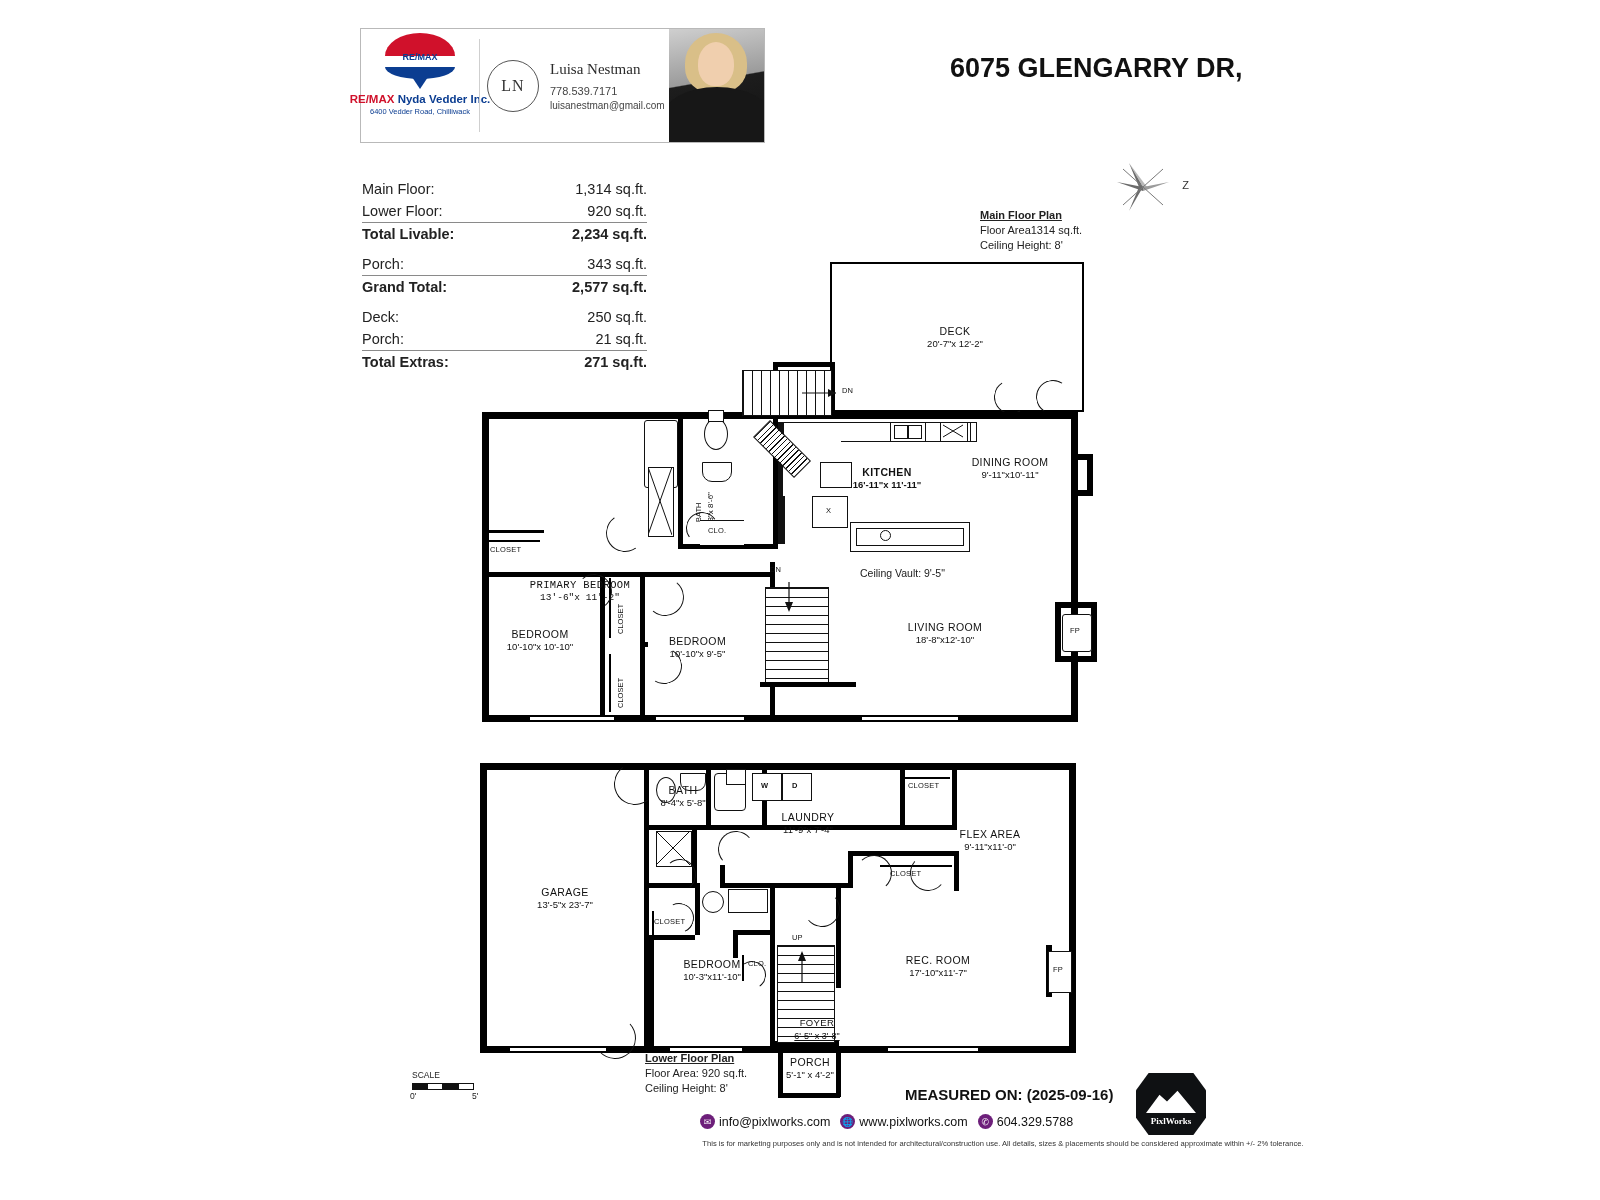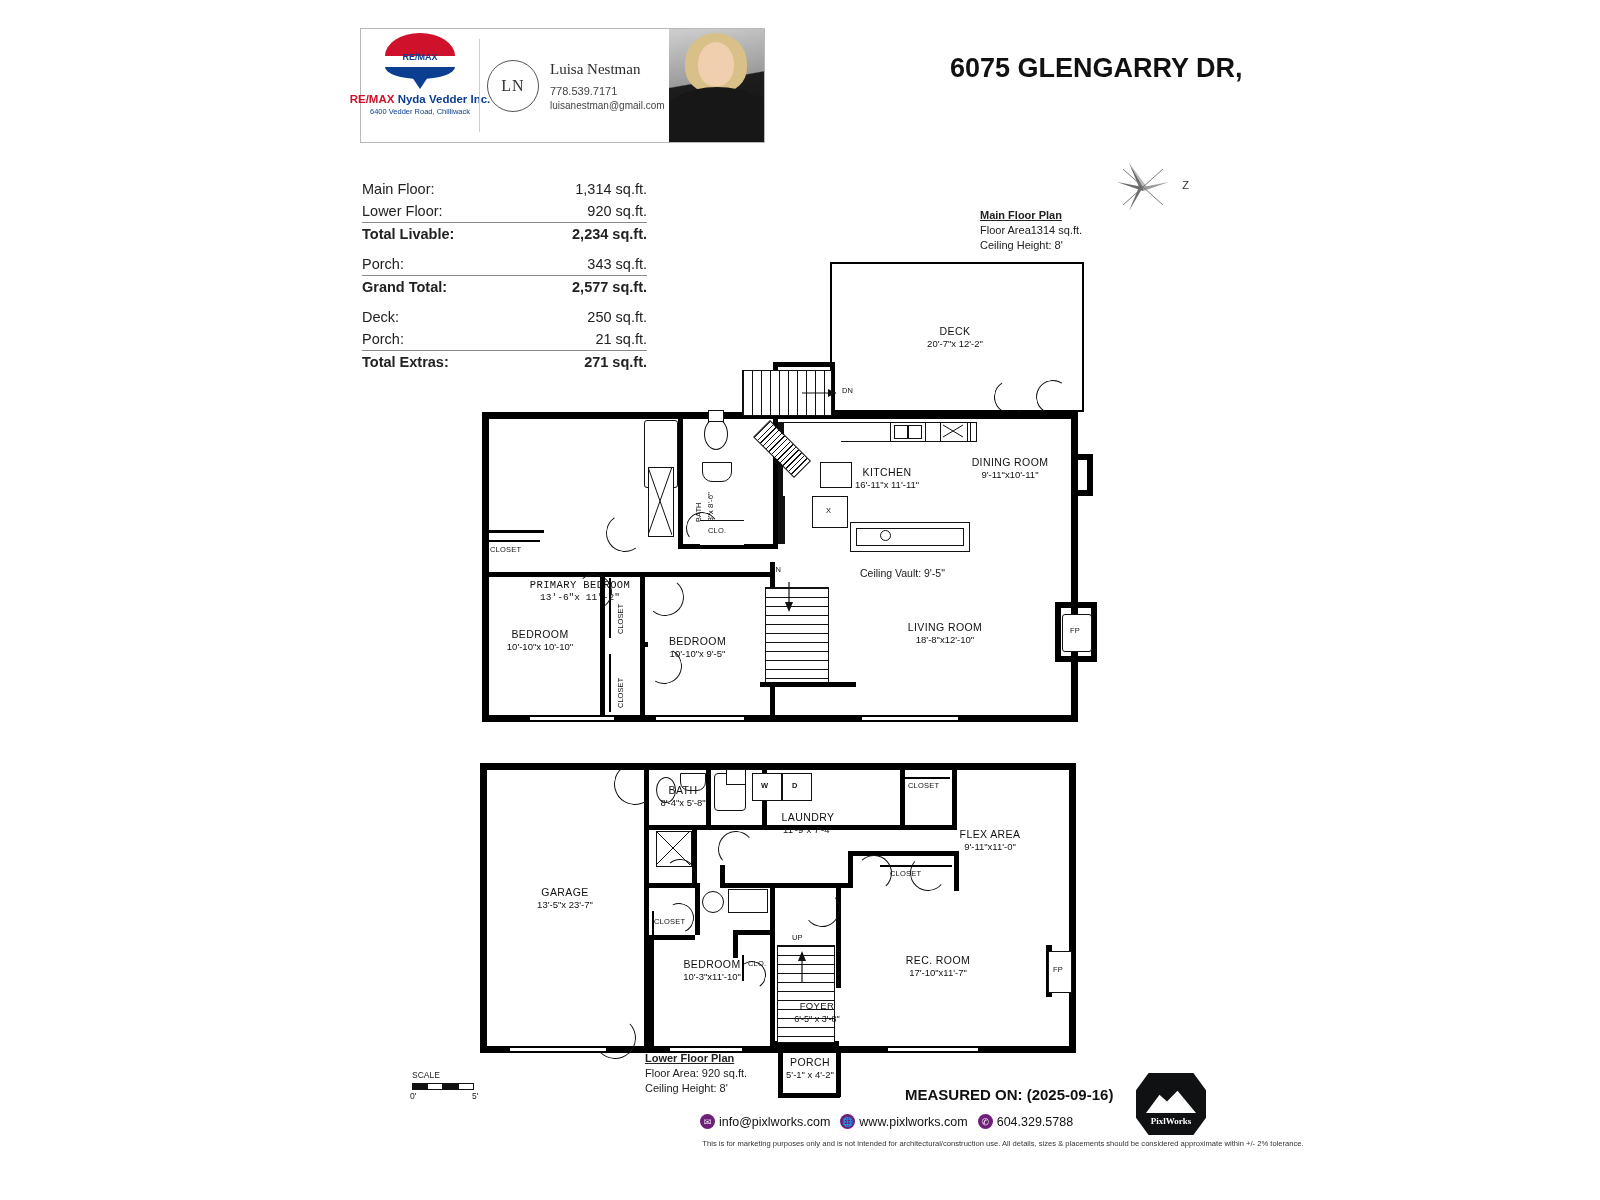--- a/index.html
+++ b/index.html
@@ -423,21 +423,21 @@
   <div class="thin" style="left:392px; top:455px; width:96px; height:3px; background:#fff;"></div>
 
   <div class="room-label" style="left:30px; top:316px; width:160px;font-family:Liberation Mono, monospace;">
     <div class="nm">PRIMARY BEDROOM</div>
     <div class="dim">13'-6"x 11'-2"</div>
   </div>
   <div class="room-label" style="left:430px; top:62px; width:110px;">
     <div class="nm">DECK</div>
     <div class="dim">20'-7"x 12'-2"</div>
   </div>
-  <div class="room-label" style="left:352px; top:203px; width:130px;">
+  <div class="room-label" style="left:352px; top:203px; width:130px;font-weight:bold;">
     <div class="nm">KITCHEN</div>
     <div class="dim">16'-11"x 11'-11"</div>
   </div>
   <div class="room-label" style="left:470px; top:193px; width:140px;">
     <div class="nm">DINING ROOM</div>
     <div class="dim">9'-11"x10'-11"</div>
   </div>
   <div class="room-label" style="left:-5px; top:365px; width:150px;">
     <div class="nm">BEDROOM</div>
     <div class="dim">10'-10"x 10'-10"</div>
@@ -570,21 +570,21 @@
     <div class="dim">9'-11"x11'-0"</div>
   </div>
   <div class="room-label" style="left:178px; top:202px; width:128px;">
     <div class="nm">BEDROOM</div>
     <div class="dim">10'-3"x11'-10"</div>
   </div>
   <div class="room-label" style="left:398px; top:198px; width:140px;">
     <div class="nm">REC. ROOM</div>
     <div class="dim">17'-10"x11'-7"</div>
   </div>
-  <div class="room-label" style="left:292px; top:245px; width:110px; font-size:9.5px;">
+  <div class="room-label" style="left:292px; top:262px; width:110px; font-size:9.5px;text-decoration:underline;">
     <div class="nm">FOYER</div>
     <div class="dim" style="font-size:9px;">6'-5" x  3'-8"</div>
   </div>
 </div>
 
 <div class="abs plan-caption" id="lower-caption">
   <div class="hdr">Lower Floor Plan</div>
   <div>Floor Area: 920 sq.ft.</div>
   <div>Ceiling Height: 8'</div>
 </div>

